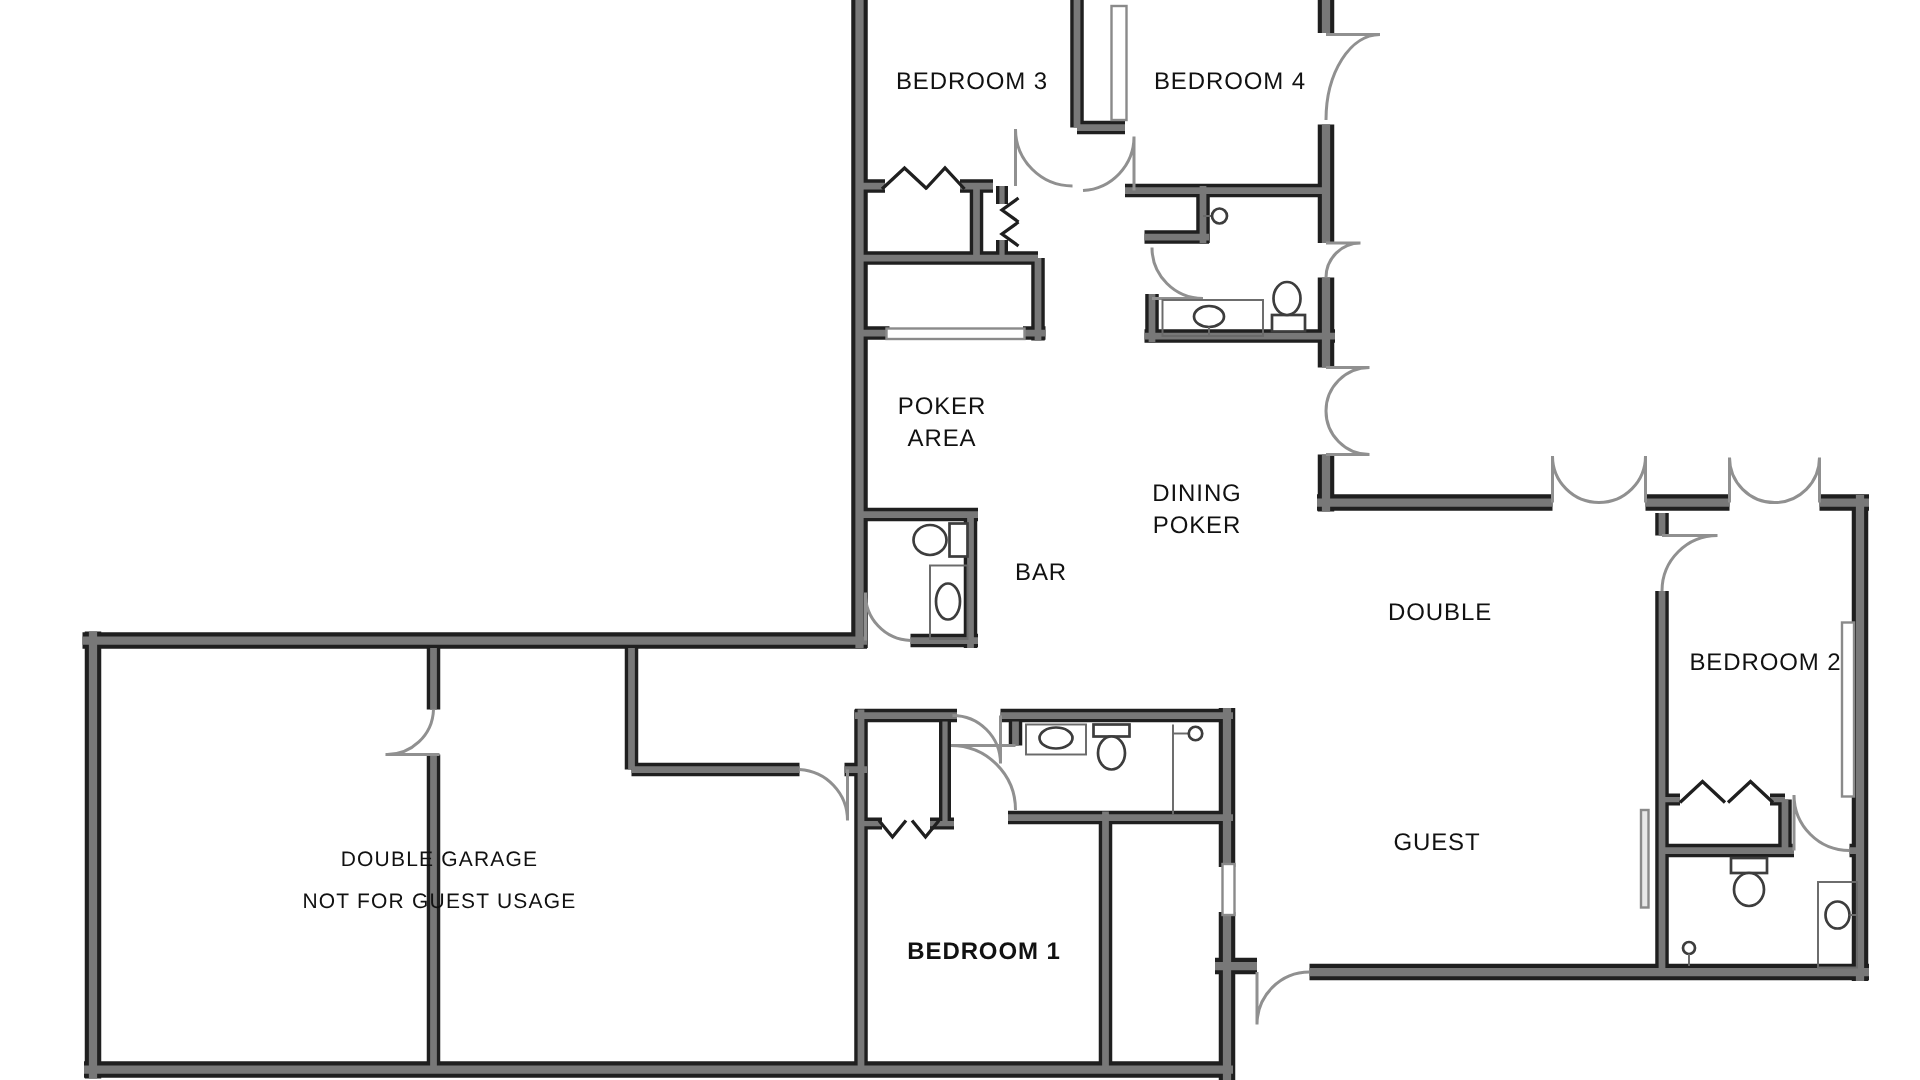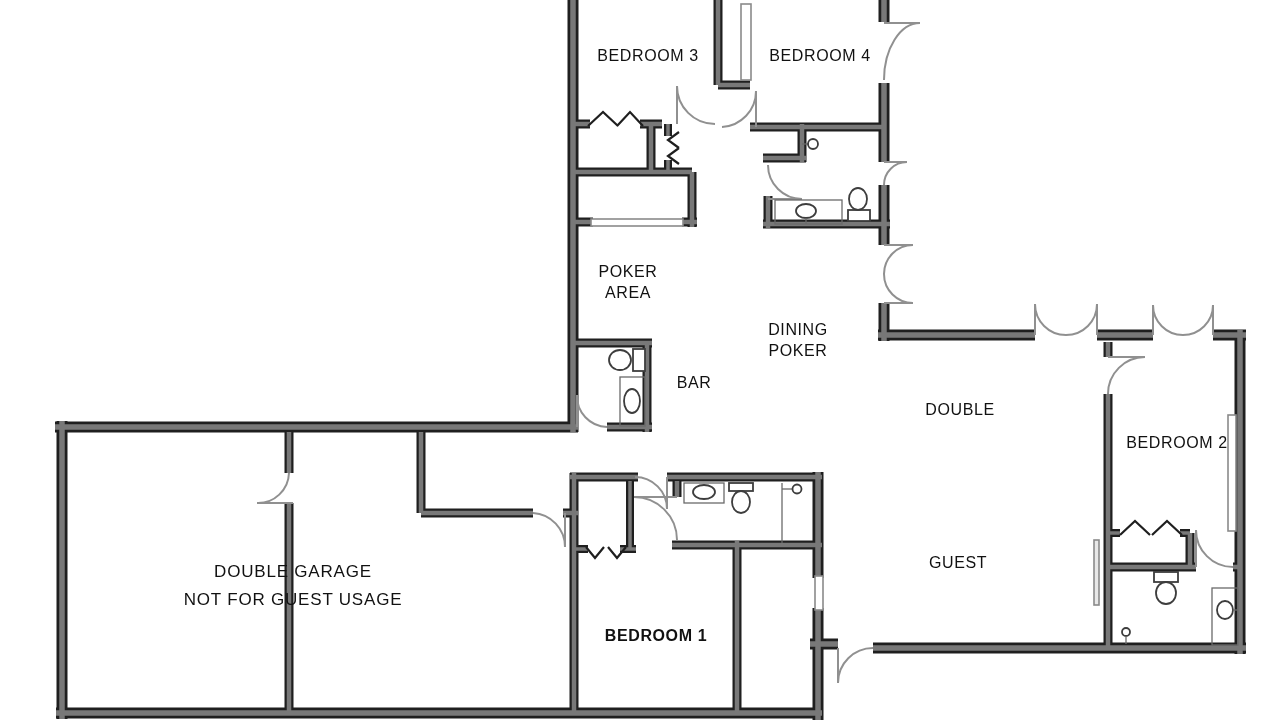--- a/index.html
+++ b/index.html
@@ -24,21 +24,21 @@
   .win{fill:var(--window_fill);stroke:var(--thin_line);stroke-width:1.6px;}
   .win.shade{fill:#e8e8e8;}
   .zig{fill:none;stroke:var(--wall_edge);stroke-width:2.2px;}
   .fx{fill:#ffffff;stroke:var(--fixture_stroke);stroke-width:1.8px;}
   .fx-thin{fill:none;stroke:#6a6a6a;stroke-width:1.3px;}
   .room-label{
     position:absolute;transform:translate(-50%,-50%);
     color:var(--label_text);font-size:16px;line-height:21px;
     letter-spacing:0.6px;text-align:center;white-space:pre-line;
   }
-  .room-label.big{font-size:17px;line-height:28px;letter-spacing:0.8px;}
+  .room-label.big{font-size:14px;line-height:28px;letter-spacing:0.8px;}
 </style>
 </head>
 <body>
 
 <svg id="plan-svg" width="1280" height="720" viewBox="0 0 1280 720">
   <defs>
     <path id="walls-ext" d="M 573,0 V 432 M 55,427 H 578 M 62,421 V 719 M 56,713 H 822
       M 818,608 V 720 M 810,644 H 838 M 873,648 H 1246 M 1240,330 V 654
       M 884,0 V 22 M 884,83 V 162 M 884,185 V 245 M 884,303 V 341
       M 878,335 H 1035 M 1097,335 H 1153 M 1213,335 H 1246 M 818,472 V 578"></path>

